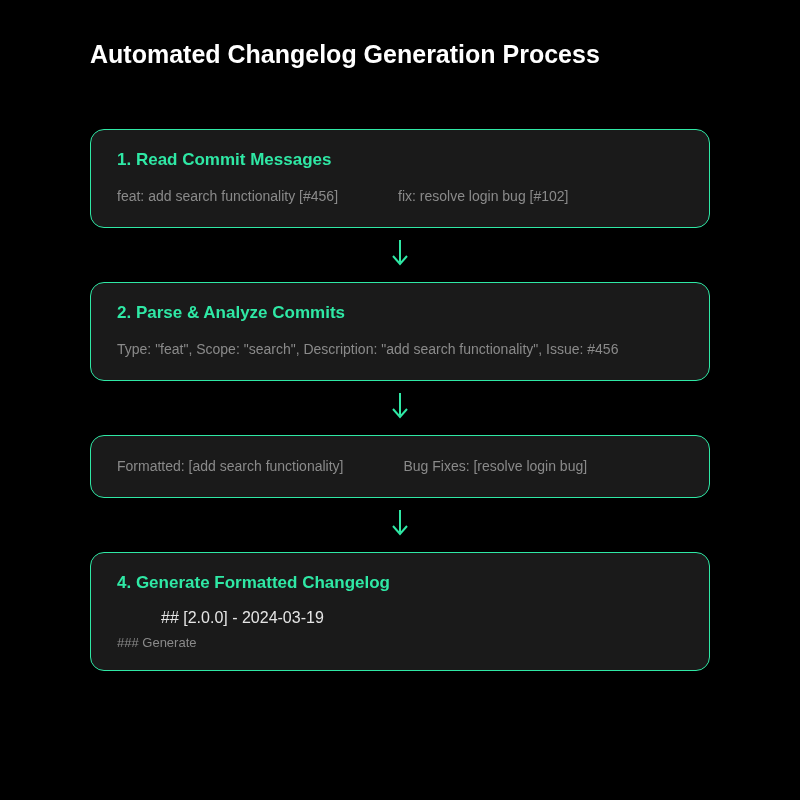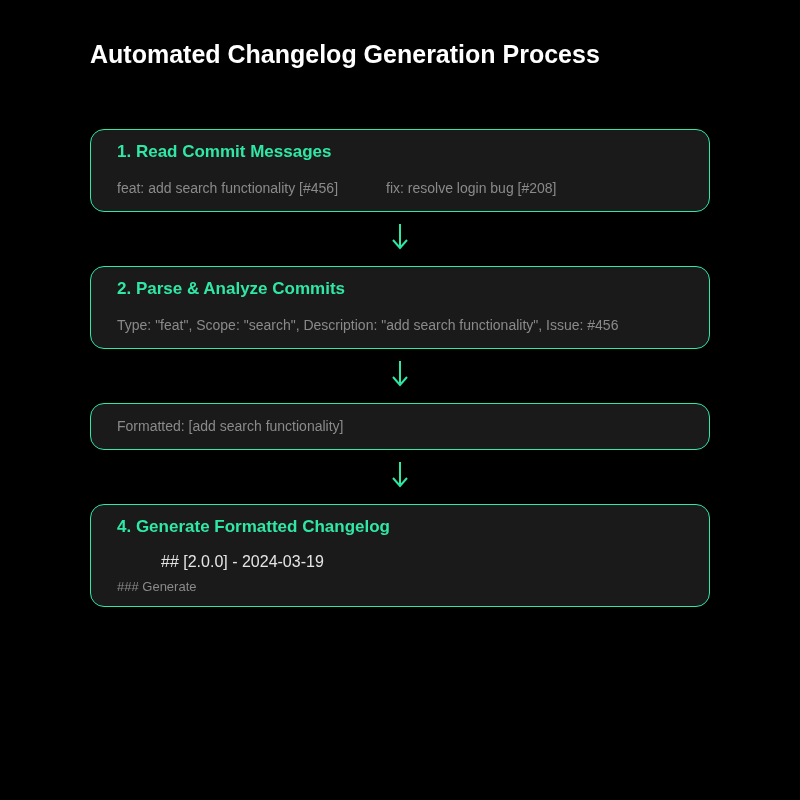--- a/index.html
+++ b/index.html
@@ -17,36 +17,36 @@
   .title {
     font-size: 25px;
     font-weight: 700;
     color: #ffffff;
     margin-bottom: 60px;
   }
   .step-card {
     background: #1a1a1a;
     border: 1.5px solid #2fe8a5;
     border-radius: 14px;
-    padding: 12px 26px;
+    padding: 20px 26px;
   }
   .step-title {
     color: #2fe8a5;
     font-size: 17px;
     font-weight: 700;
     margin-bottom: 16px;
   }
   .step-body {
     color: #8a8a8a;
     font-size: 14px;
     line-height: 1.5;
   }
   .step-body-row {
     display: flex;
-    gap: 48px;
+    gap: 60px;
   }
   .code-line {
     color: #e5e5e5;
     font-size: 16px;
     margin-top: 2px;
     margin-left: 44px;
   }
   .sub-line {
     color: #8a8a8a;
     font-size: 13px;
@@ -62,21 +62,21 @@
 </head>
 <body>
 
 <div class="container">
   <h1 class="title">Automated Changelog Generation Process</h1>
 
   <div class="step-card">
     <div class="step-title">1. Read Commit Messages</div>
     <div class="step-body step-body-row">
       <span>feat: add search functionality [#456]</span>
-      <span>fix: resolve login bug [#208]</span>
+      <span>fix: resolve login bug [#102]</span>
     </div>
   </div>
 
   <div class="arrow">
     <svg width="22" height="34" viewBox="0 0 22 34">
       <line x1="11" y1="2" x2="11" y2="24" stroke="#2fe8a5" stroke-width="2"></line>
       <polyline points="4,18 11,26 18,18" fill="none" stroke="#2fe8a5" stroke-width="2"></polyline>
     </svg>
   </div>
 
@@ -90,20 +90,21 @@
   <div class="arrow">
     <svg width="22" height="34" viewBox="0 0 22 34">
       <line x1="11" y1="2" x2="11" y2="24" stroke="#2fe8a5" stroke-width="2"></line>
       <polyline points="4,18 11,26 18,18" fill="none" stroke="#2fe8a5" stroke-width="2"></polyline>
     </svg>
   </div>
 
   <div class="step-card">
     <div class="step-body step-body-row">
       <span>Formatted: [add search functionality]</span>
+      <span>Bug Fixes: [resolve login bug]</span>
     </div>
   </div>
 
   <div class="arrow">
     <svg width="22" height="34" viewBox="0 0 22 34">
       <line x1="11" y1="2" x2="11" y2="24" stroke="#2fe8a5" stroke-width="2"></line>
       <polyline points="4,18 11,26 18,18" fill="none" stroke="#2fe8a5" stroke-width="2"></polyline>
     </svg>
   </div>
 

